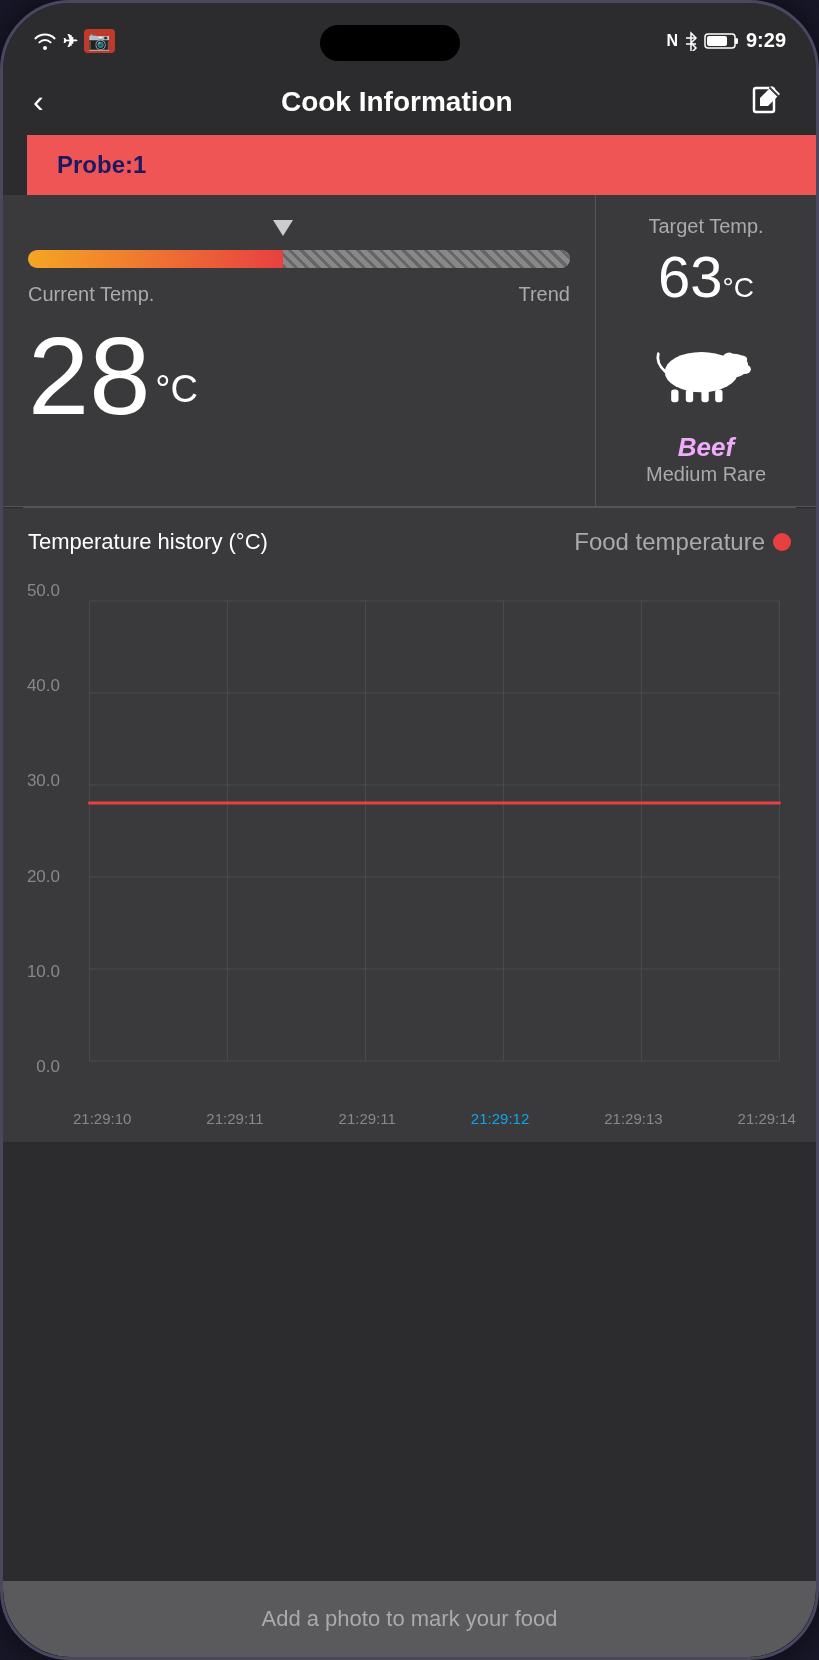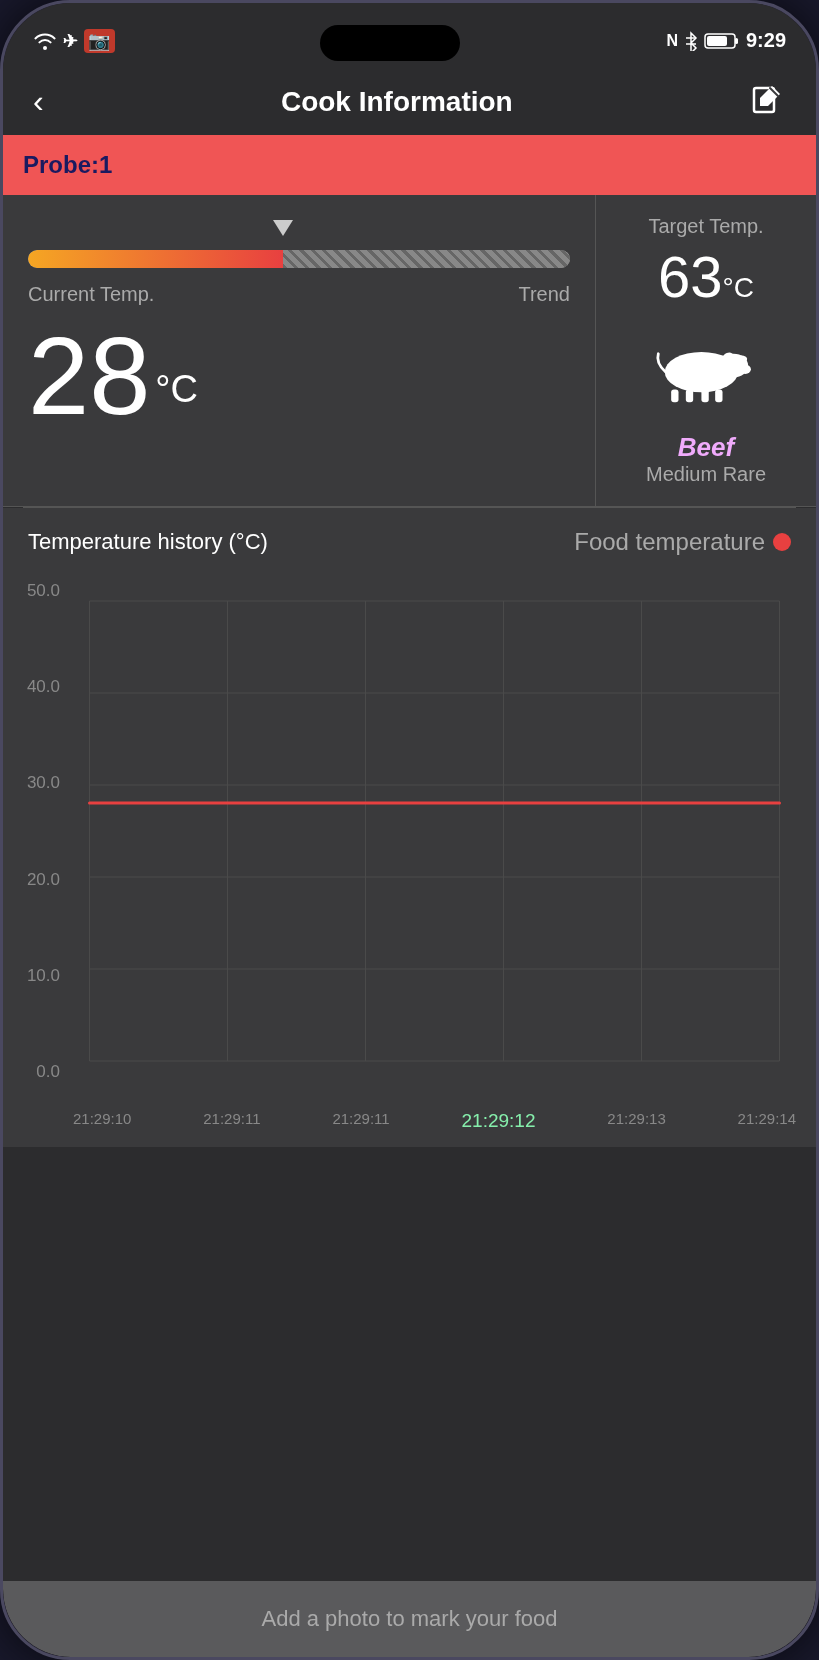--- a/index.html
+++ b/index.html
@@ -89,24 +89,25 @@
 
     .nav-title {
       color: white;
       font-size: 28px;
       font-weight: 700;
     }
 
     
     .probe-banner {
       background: #f05555;
-      padding: 16px 20px;
+      padding: 16px 30px;
       color: #1a1a60;
       font-size: 24px;
       font-weight: 700;
+      margin-left: 24px;
     }
 
     
     .temp-section {
       display: flex;
       background: #3a3a3c;
       border-bottom: 1px solid #555;
     }
 
     .temp-left {
@@ -424,21 +425,21 @@
           <line x1="690" y1="20" x2="690" y2="480" stroke="#4a4a4a" stroke-width="1"></line>
 
           <line x1="0" y1="222" x2="690" y2="222" stroke="#e84040" stroke-width="3" stroke-linecap="round"></line>
         </svg>
 
         
         <div style="display:flex; justify-content:space-between; padding:5px 0 15px;">
           <span style="color:#888;font-size:15px;">21:29:10</span>
           <span style="color:#888;font-size:15px;">21:29:11</span>
           <span style="color:#888;font-size:15px;">21:29:11</span>
-          <span style="color:#86efac;font-size:19px;">21:29:12</span>
+          <span style="color:#0ea5e9;font-size:15px;">21:29:12</span>
           <span style="color:#888;font-size:15px;">21:29:13</span>
           <span style="color:#888;font-size:15px;">21:29:14</span>
         </div>
 
       </div>
 
     </div>
 
     <div class="add-photo-bar" style="background:#5a5a5c; padding:25px; text-align:center; position:absolute; bottom:0; left:0; right:0; border-radius:0 0 68px 68px;">
       <span class="add-photo-text">Add a photo to mark your food</span>

